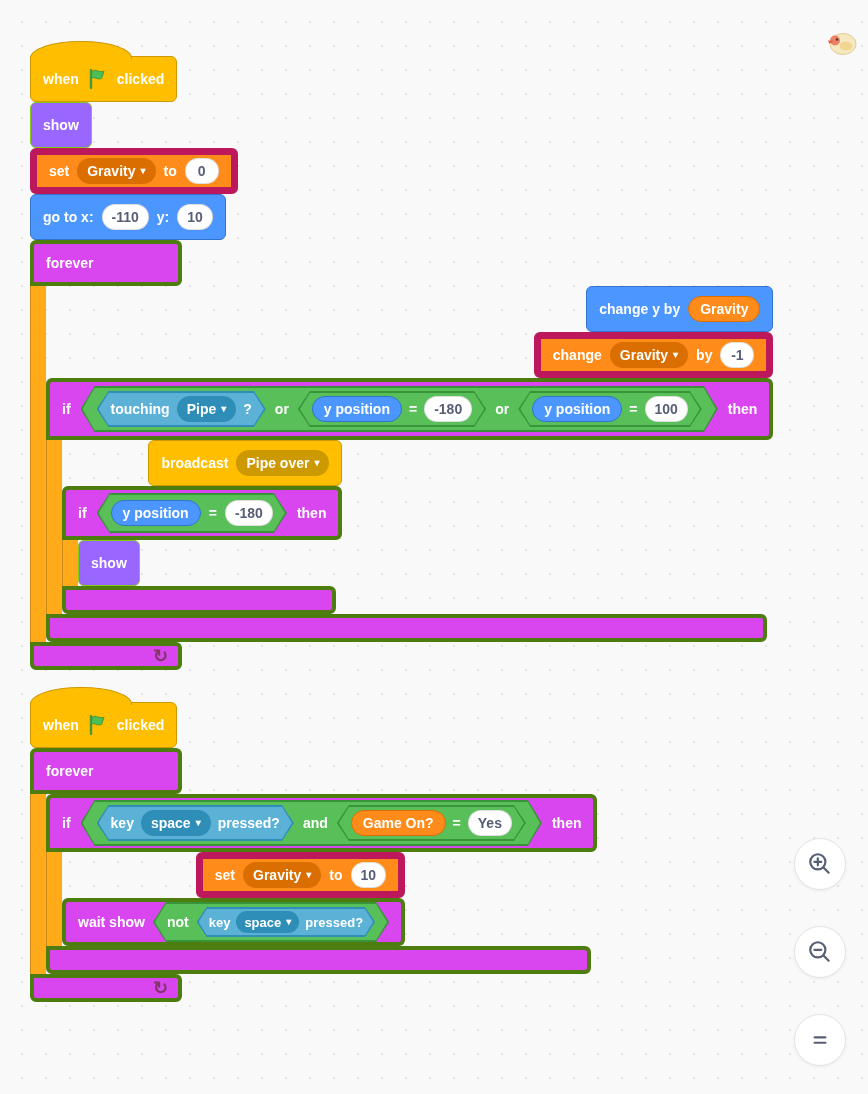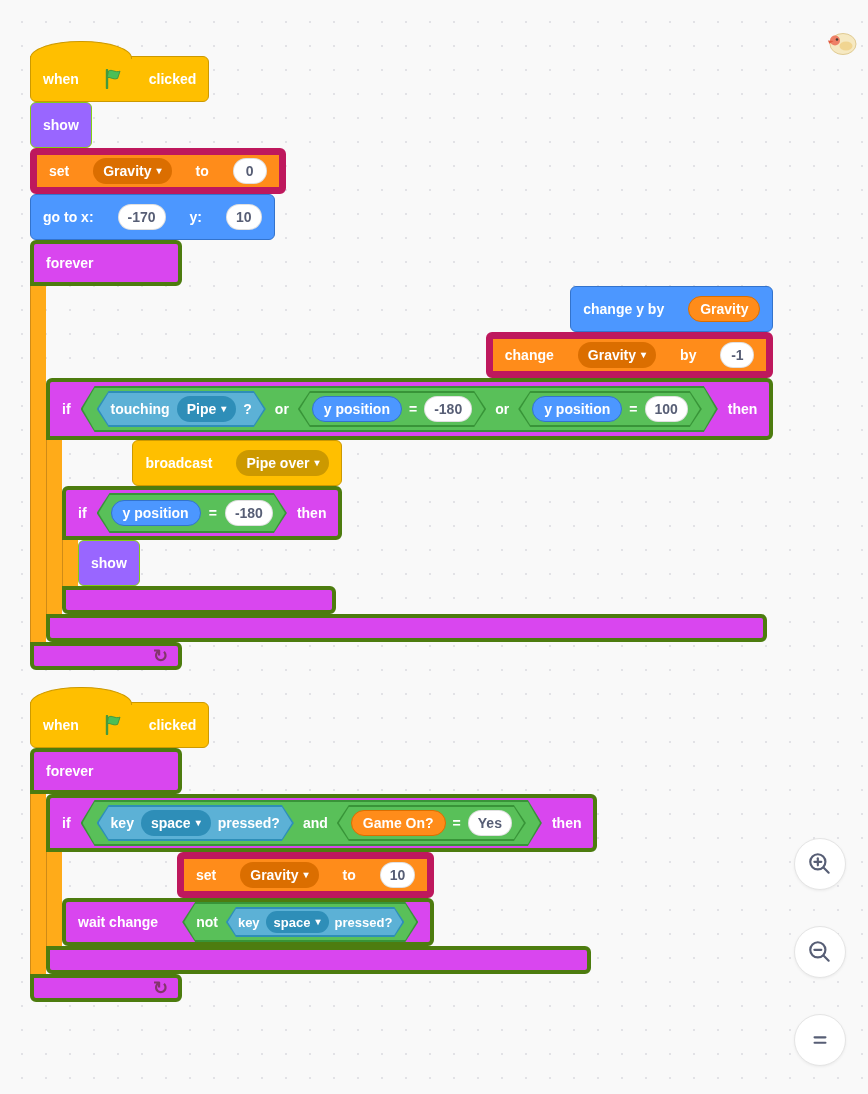--- a/index.html
+++ b/index.html
@@ -5,21 +5,21 @@
   *{box-sizing:border-box;margin:0;padding:0}
   html,body{width:868px;height:1094px}
   body{
     position:relative;overflow:hidden;
     background-color:#f9f9f9;
     background-image:radial-gradient(#e2e2e6 1.1px, transparent 1.3px);
     background-size:24px 24px;background-position:10px 10px;
     font-family:"Liberation Sans",sans-serif;font-size:14px;font-weight:700;color:#fff;
   }
   .script{position:absolute;display:flex;flex-direction:column;align-items:flex-start}
-  .blk{display:flex;align-items:center;gap:24px;padding:0 12px;height:46px;
+  .blk{display:flex;align-items:center;gap:8px;padding:0 12px;height:46px;
        border-radius:6px;white-space:nowrap;width:max-content}
   .b-motion{background:#4C97FF;border:1px solid #3373CC}
   .b-looks{background:#9966FF;border:1px solid #84cc16}
   .b-events{background:#FFBF00;border:1px solid #CC9900}
   .b-control{background:#d946ef;border:4px solid #4d7c0f}
   .b-variables{background:#FF8C1A;border:7px solid #be185d}
 
   .hat{position:relative;margin-top:16px;border-radius:0 6px 6px 6px}
   .hat::before{content:"";position:absolute;left:-1px;top:-16px;width:100px;height:17px;
     background:#FFBF00;border:1px solid #CC9900;border-bottom:none;
@@ -100,21 +100,21 @@
     <span class="dd dd-variables">
       <span>Gravity</span>
       <span class="dd-arrow">▾</span>
     </span>
     <span>to</span>
     <span class="oval">0</span>
   </div>
 
   <div class="blk b-motion">
     <span>go to x:</span>
-    <span class="oval">-170</span>
+    <span class="oval">-110</span>
     <span>y:</span>
     <span class="oval">10</span>
   </div>
 
   <div class="cblock">
     <div class="blk b-control c-top" style="min-width:152px">
       <span>forever</span>
     </div>
     <div class="c-wrap">
       <div class="spine"></div>
@@ -274,21 +274,21 @@
                 <span>set</span>
                 <span class="dd dd-variables">
                   <span>Gravity</span>
                   <span class="dd-arrow">▾</span>
                 </span>
                 <span>to</span>
                 <span class="oval">10</span>
               </div>
 
               <div class="blk b-control wait-row">
-                <span>wait change</span>
+                <span>wait show</span>
                 <span class="hex hx-op h40">
                   <span class="hex-in">
                     <span>not</span>
                     <span class="hex hx-sensing h30">
                       <span class="hex-in">
                         <span>key</span>
                         <span class="dd dd-sensing dd-sm">
                           <span>space</span>
                           <span class="dd-arrow">▾</span>
                         </span>

